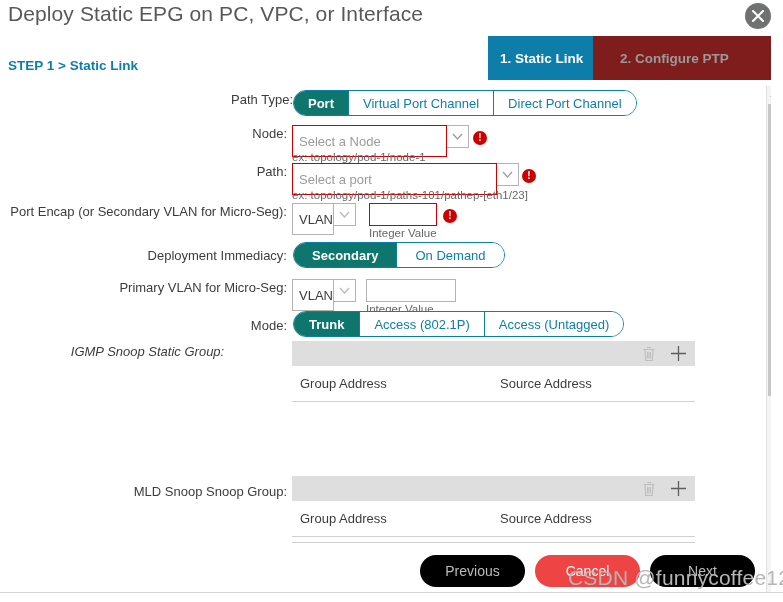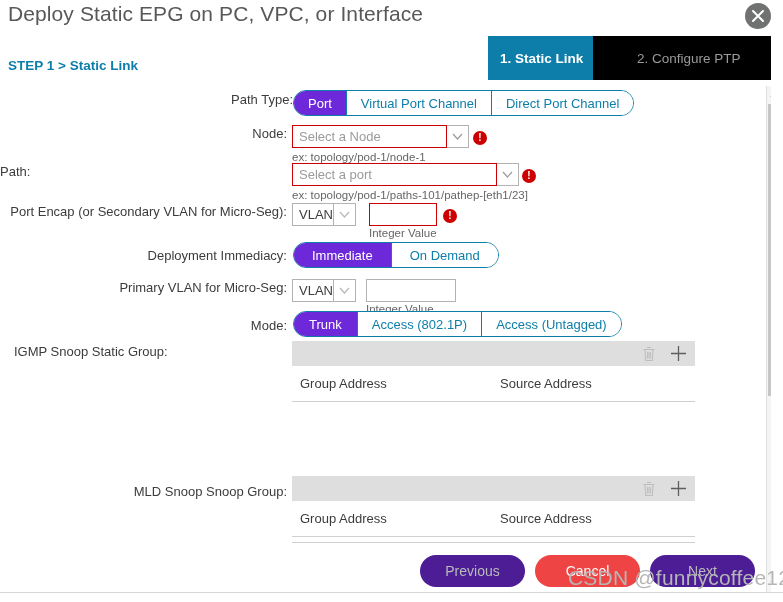--- a/index.html
+++ b/index.html
@@ -42,21 +42,21 @@
   .step.active {
     background:#0d7eaa; color:#ffffff; font-weight:bold;
     width:105px; padding-left:12px;
   }
   .step.active::after {
     content:""; position:absolute; left:100%; top:0;
     border-top:22px solid transparent; border-bottom:22px solid transparent;
     border-left:22px solid #0d7eaa;
   }
   .step.inactive {
-    background:#000000; color:#9a9a9a; flex:1; padding-left:44px;
+    background:#7f1d1d; color:#9a9a9a; flex:1; padding-left:27px;font-weight:bold;
   }
   .steps-bg { position:absolute; left:488px; top:36px; width:283px; height:44px; background:#e8e8e8; }
 
   
   .form-area { position:absolute; left:0; top:86px; width:756px; height:506px; }
 
   .row { position:absolute; display:flex; align-items:center; }
   .lbl { font-size:13px; color:#3c3c3c; text-align:right; white-space:nowrap; }
 
   
@@ -64,26 +64,26 @@
     display:inline-flex; border:1px solid #0d7eaa; border-radius:15px;
     overflow:hidden; height:26px; background:#fff;
   }
   .seg-item {
     display:flex; align-items:center; justify-content:center;
     padding:0 14px; font-size:13px; color:#0d7eaa;
     border-right:1px solid #0d7eaa; cursor:pointer; white-space:nowrap;
     background:#fff;
   }
   .seg-item:last-child { border-right:none; }
-  .seg-item.sel { background:#6d28d9; color:#fff; }
+  .seg-item.sel { background:#0f766e; color:#fff;font-weight:bold; }
 
   
   .sel-wrap { display:inline-flex; height:23px; }
   .sel-box {
-    height:23px; border:1px solid #b3b3b3; background:#fff;
+    height:32px; border:1px solid #b3b3b3; background:#fff;
     display:flex; align-items:center; padding:0 6px;
     font-size:13px; color:#9b9b9b; white-space:nowrap;
   }
   .sel-box.err { border:1px solid #cc0000; }
   .sel-box.val { color:#3c3c3c; }
   .sel-arrow {
     width:22px; height:23px; border:1px solid #b3b3b3; border-left:none;
     background:#fff; display:flex; align-items:center; justify-content:center;
   }
   .txt-input {
@@ -115,21 +115,21 @@
   .tbl-body { border-bottom:1px solid #d0d0d0; }
 
   
   .footer-line { position:absolute; left:0; top:592px; width:783px; height:1px; background:#d6d6d6; }
   .btns { position:absolute; right:28px; top:555px; display:flex; gap:10px; }
   .btn {
     height:32px; min-width:105px; border-radius:16px; border:none;
     display:flex; align-items:center; justify-content:center;
     font-size:14px; cursor:pointer; font-family:"Liberation Sans", sans-serif;
   }
-  .btn.ghost { background:#4c1d95; color:#b9bbbb; }
+  .btn.ghost { background:#000000; color:#b9bbbb; }
   .btn.dark { background:#ef4444; color:#ffffff; }
 
   
   .sb { position:absolute; right:0; top:86px; width:17px; height:506px; background:#f4f4f4; border-left:1px solid #e0e0e0;}
   .sb-arrow { position:absolute; left:0; width:17px; height:17px; display:flex; align-items:center; justify-content:center; background:#f4f4f4; cursor:pointer;}
   .sb-up { top:0; }
   .sb-dn { bottom:0; }
   .sb-thumb { position:absolute; left:1px; top:18px; width:15px; height:292px; background:#c6c6c6; cursor:pointer; }
 
   
@@ -185,21 +185,21 @@
         <svg width="11" height="7" viewBox="0 0 11 7">
           <path d="M1 1 L5.5 6 L10 1" stroke="#9b9b9b" stroke-width="1.2" fill="none"></path>
         </svg>
       </div>
     </div>
     <div style="position:absolute; left:473px; top:43px;">
       <span class="err-dot">!</span>
     </div>
     <div class="hint" style="left:292px; top:65px;">ex: topology/pod-1/node-1</div>
 
-    <div class="row" style="left:0px; top:78px; width:287px; justify-content:flex-start;">
+    <div class="row" style="left:0px; top:78px; width:287px; justify-content:flex-end;">
       <span class="lbl">Path:</span>
     </div>
     <div class="sel-wrap" style="position:absolute; left:292px; top:77px;">
       <div class="sel-box err" style="width:205px;">Select a port</div>
       <div class="sel-arrow">
         <svg width="11" height="7" viewBox="0 0 11 7">
           <path d="M1 1 L5.5 6 L10 1" stroke="#9b9b9b" stroke-width="1.2" fill="none"></path>
         </svg>
       </div>
     </div>
@@ -222,21 +222,21 @@
     <div class="txt-input err" style="position:absolute; left:369px; top:117px; width:68px;"></div>
     <div style="position:absolute; left:443px; top:121px;">
       <span class="err-dot">!</span>
     </div>
     <div class="hint" style="left:369px; top:141px;">Integer Value</div>
 
     <div class="row" style="left:0px; top:162px; width:287px; justify-content:flex-end;">
       <span class="lbl">Deployment Immediacy:</span>
     </div>
     <div class="seg" style="position:absolute; left:293px; top:156px;">
-      <div class="seg-item sel" style="padding:0 18px;">Immediate</div>
+      <div class="seg-item sel" style="padding:0 18px;">Secondary</div>
       <div class="seg-item" style="padding:0 18px;">On Demand</div>
     </div>
 
     <div class="row" style="left:0px; top:194px; width:287px; justify-content:flex-end;">
       <span class="lbl">Primary VLAN for Micro-Seg:</span>
     </div>
     <div class="sel-wrap" style="position:absolute; left:292px; top:193px;">
       <div class="sel-box val" style="width:42px;">VLAN</div>
       <div class="sel-arrow">
         <svg width="11" height="7" viewBox="0 0 11 7">
@@ -249,21 +249,21 @@
 
     <div class="row" style="left:0px; top:232px; width:287px; justify-content:flex-end;">
       <span class="lbl">Mode:</span>
     </div>
     <div class="seg" style="position:absolute; left:293px; top:225px;">
       <div class="seg-item sel" style="padding:0 15px;">Trunk</div>
       <div class="seg-item" style="padding:0 14px;">Access (802.1P)</div>
       <div class="seg-item" style="padding:0 14px;">Access (Untagged)</div>
     </div>
 
-    <div class="row" style="left:14px; top:258px; width:287px; justify-content:flex-start;">
+    <div class="row" style="left:4px; top:258px; width:287px; justify-content:center;font-style:italic;">
       <span class="lbl">IGMP Snoop Static Group:</span>
     </div>
     <div class="tbl" style="left:292px; top:255px; width:403px;">
       <div class="tbl-head">
         <span class="icn">
           <svg width="14" height="16" viewBox="0 0 14 16">
             <path d="M5 1.5 h4 M1.5 3.5 h11 M3 3.5 l0.7 11 h6.6 l0.7 -11" stroke="#bdbdbd" stroke-width="1.1" fill="none"></path>
             <path d="M5.6 6 v6.5 M7 6 v6.5 M8.4 6 v6.5" stroke="#bdbdbd" stroke-width="1" fill="none"></path>
           </svg>
         </span>

